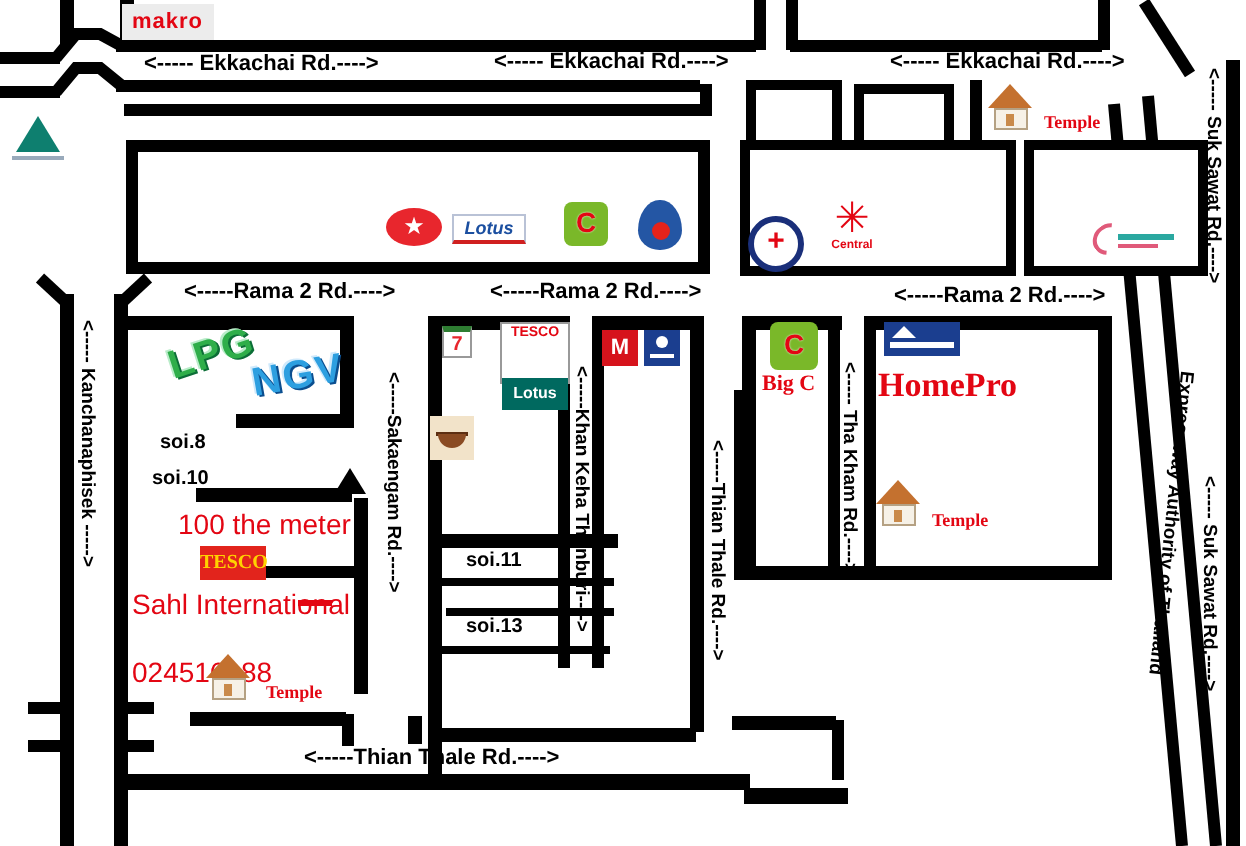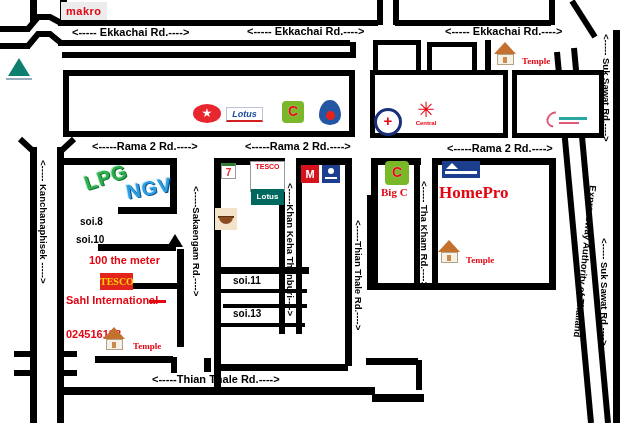--- a/index.html
+++ b/index.html
@@ -76,21 +76,21 @@
            text-align:center;line-height:17px;}
   .lpg{position:absolute;font-weight:bold;font-size:20px;color:#2fae4a;
        transform:rotate(-18deg);letter-spacing:1px;
        text-shadow:1px 1px 0 #0c6e37,-1px -1px 0 #b9ecc9;}
   .ngv{position:absolute;font-weight:bold;font-size:20px;color:#2d9fe0;
        transform:rotate(-10deg);letter-spacing:1px;
        text-shadow:1px 1px 0 #0b4e8f,-1px -1px 0 #cfe9fb;}
   .tri{position:absolute;width:0;height:0;border-left:8px solid transparent;
        border-right:8px solid transparent;border-bottom:13px solid #000;}
   .dashln{position:absolute;background:#e30613;}
-  .redtxt{position:absolute;color:#e30613;font-weight:bold;font-size:11px;white-space:nowrap;}
+  .redtxt{position:absolute;color:#e30613;font-weight:normal;font-size:14px;white-space:nowrap;}
   .tlabel{position:absolute;color:#e30613;font-weight:bold;font-size:9px;
           font-family:"Liberation Serif",serif;white-space:nowrap;}
 </style>
 </head>
 <body>
 
 <div class="map">
 
   <svg class="ovl" width="623" height="423" viewBox="0 0 623 423">
     <polyline points="28,29 38,17 50,17 61,23" fill="none" stroke="#000" stroke-width="6"></polyline>

